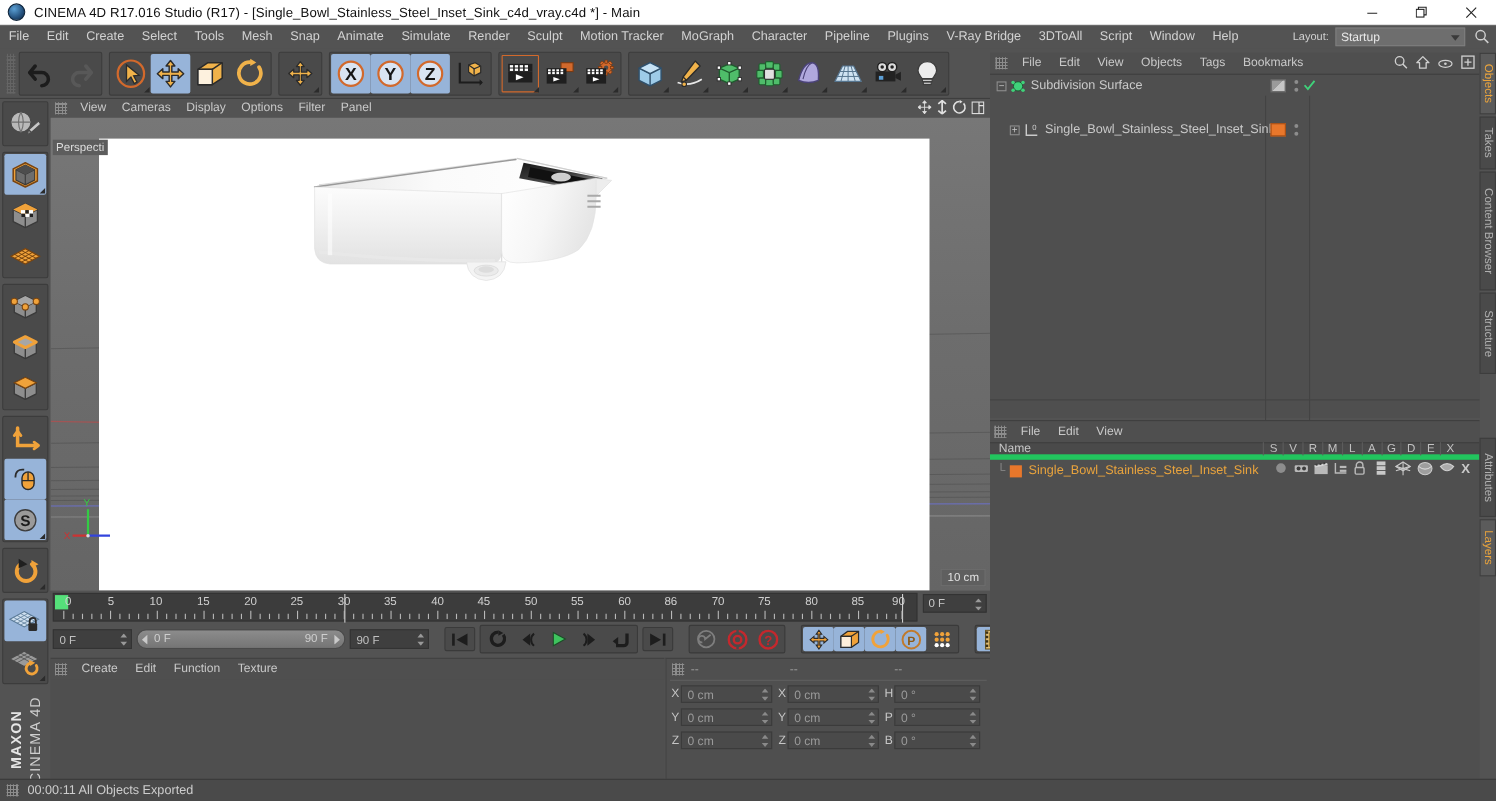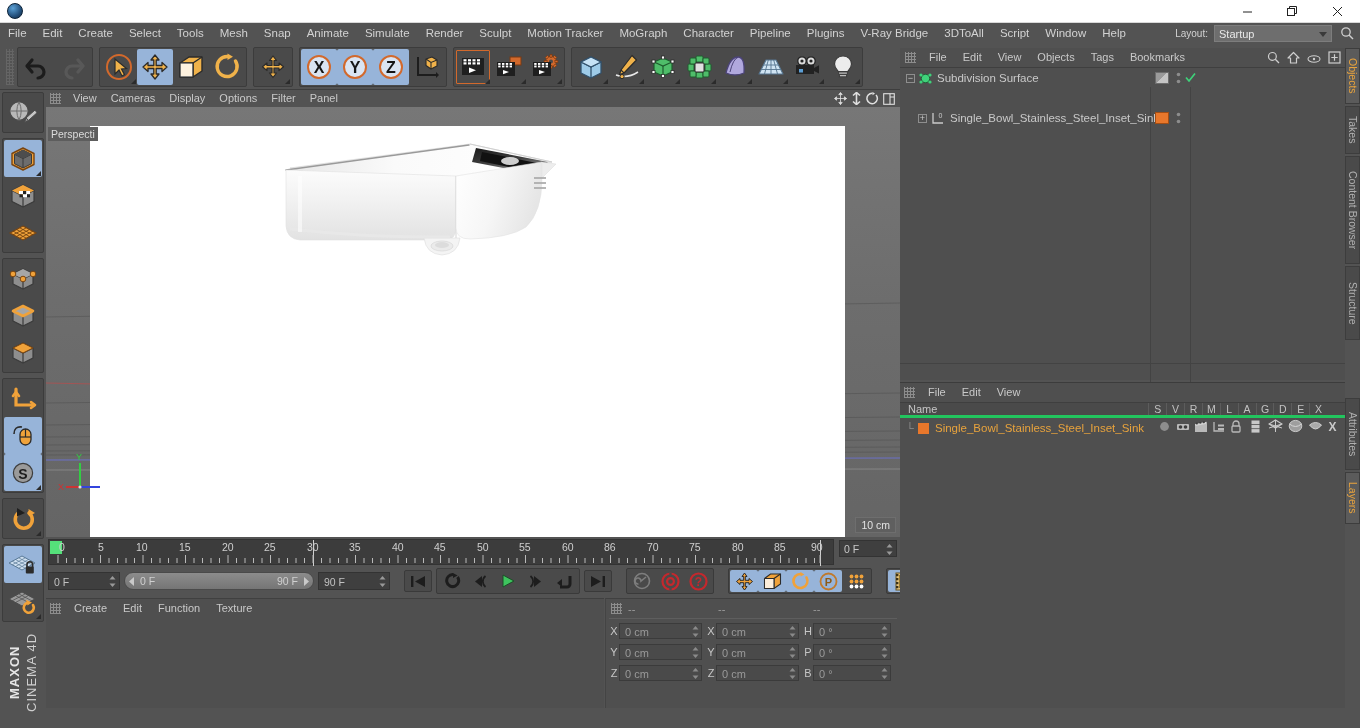--- a/index.html
+++ b/index.html
@@ -196,21 +196,21 @@
   .vline { position:absolute; top:19px; width:1px; height:313px; background:#434343; }
   .plus { width:9px;height:9px;border:1px solid #8e8e8e; display:inline-flex; align-items:center;
           justify-content:center; font-size:9px; color:#c8c8c8; line-height:7px; margin-right:4px;
           background:#4f4f4f; }
 
   .objmenu { height:19px; display:flex; align-items:center; background:#4f4f4f; position:relative; }
 
   .layman { position:absolute; left:900px; top:382px; width:445px; height:326px; background:#4f4f4f;
             border-top:1px solid #3c3c3c; }
   .laycols { position:absolute; left:0; top:19px; width:445px; height:16px; background:#4a4a4a;
-             border-top:1px solid #3f3f3f; border-bottom:3px solid #22c55e; display:flex; align-items:center; }
+             border-top:1px solid #3f3f3f; border-bottom:5px solid #22c55e; display:flex; align-items:center; }
   .laycols .nm { font-size:11px; color:#c6c6c6; padding-left:8px; }
   .colhdr { width:18px; text-align:center; font-size:10.5px; color:#c2c2c2; border-left:1px solid #5c5c5c; }
   .layrow { position:absolute; left:0; top:36px; width:445px; height:18px; display:flex; align-items:center; }
   .layswatch { width:11px; height:11px; background:#e8772b; margin:0 6px 0 0; }
   .layname { font-size:11.5px; color:#e8a33d; }
 
   
   .righttabs { position:absolute; left:1345px; top:48px; width:15px; height:660px; }
   .rtab { width:15px; background:#4a4a4a; border:1px solid #3d3d3d; margin-bottom:2px;
           writing-mode: vertical-rl; font-size:10.5px; color:#b0b0b0; text-align:center;
@@ -225,20 +225,21 @@
                        repeating-linear-gradient(90deg,#8d8d8d 0 1px, transparent 1px 3px); }
   .statusbar .txt { font-size:11.5px; color:#cdcdcd; }
 </style>
 </head>
 <body>
 
 <div class="app">
 
   <div class="titlebar">
     <div class="appicon"></div>
+    <div class="ttl">CINEMA 4D R17.016 Studio (R17) - [Single_Bowl_Stainless_Steel_Inset_Sink_c4d_vray.c4d *] - Main</div>
     <div class="winbtns">
       <div class="winbtn">
         <svg width="11" height="11" viewBox="0 0 11 11">
             <line x1="1" y1="6" x2="10" y2="6" stroke="#222" stroke-width="1"></line>
           </svg>
       </div>
       <div class="winbtn">
         <svg width="11" height="11" viewBox="0 0 11 11">
           <rect x="0.5" y="2.5" width="7" height="7" fill="none" stroke="#222" stroke-width="1"></rect>
           <polyline points="2.5,2.5 2.5,0.5 9.5,0.5 9.5,7.5 7.5,7.5" fill="none" stroke="#222" stroke-width="1"></polyline>
@@ -1414,14 +1415,18 @@
   <div class="righttabs">
     <div class="rtab sel" style="height:56px;">Objects</div>
     <div class="rtab" style="height:48px;">Takes</div>
     <div class="rtab" style="height:108px;">Content Browser</div>
     <div class="rtab" style="height:74px;">Structure</div>
     <div style="height:56px;"></div>
     <div class="rtab" style="height:72px;">Attributes</div>
     <div class="rtab sel" style="height:52px;">Layers</div>
   </div>
 
+  <div class="statusbar">
+    <div class="grip"></div>
+    <div class="txt">00:00:11 All Objects Exported</div>
+  </div>
 
 </div>
 
 </body></html>

